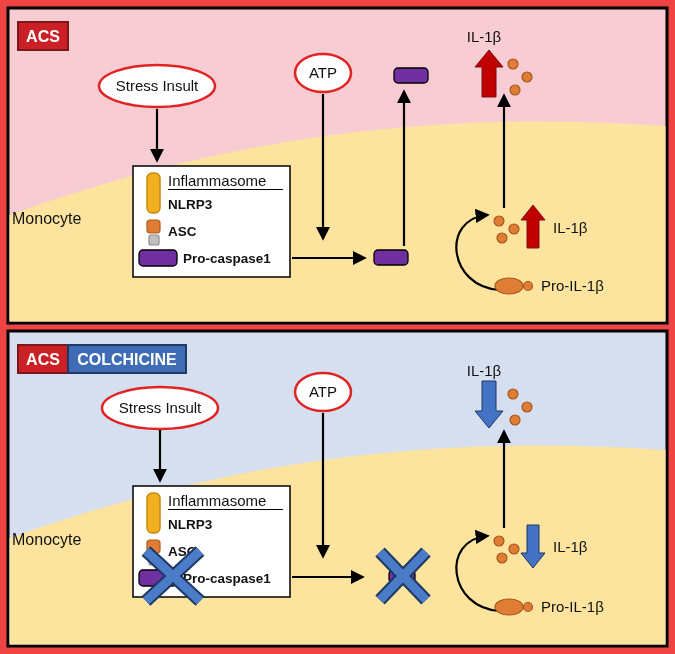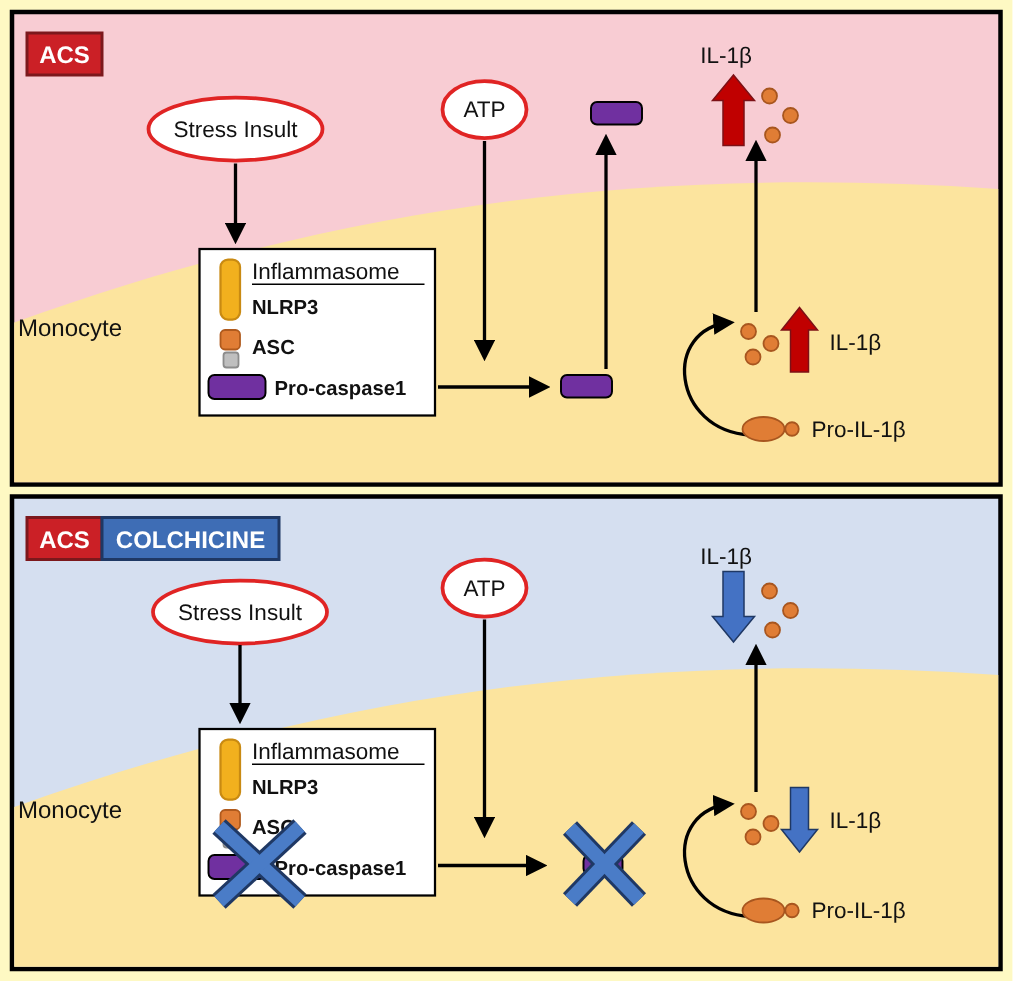--- a/index.html
+++ b/index.html
@@ -1,16 +1,16 @@
 <!DOCTYPE html>
 <html><head>
 <meta charset="utf-8">
 <style>
   html,body { margin:0; padding:0; background:#ffffff; }
-  .figure { position:relative; width:675px; height:654px; background:#fef9c3;
+  .figure { position:relative; width:675px; height:654px; background:#ef4444;
             font-family:"Liberation Sans", sans-serif; }
   svg text { fill:#111; font-family:"Liberation Sans", sans-serif; }
   .arrow { stroke:#000; stroke-width:2.2; fill:none; marker-end:url(#arrowhead); }
   .label { font-size:15px; }
   .bold-label { font-size:13.5px; font-weight:bold; }
   .cell-label { font-size:16px; }
   .tag-text { font-size:16px; font-weight:bold; fill:#ffffff; }
 </style>
 </head>
 <body>

